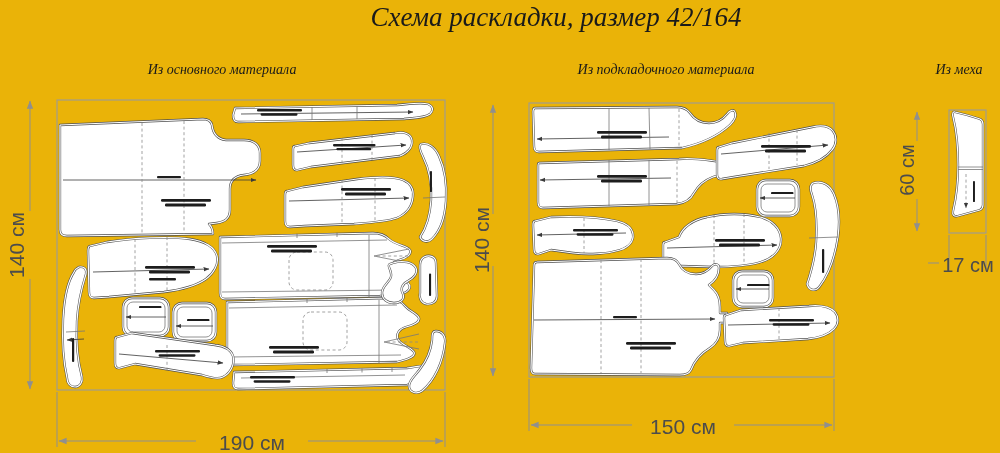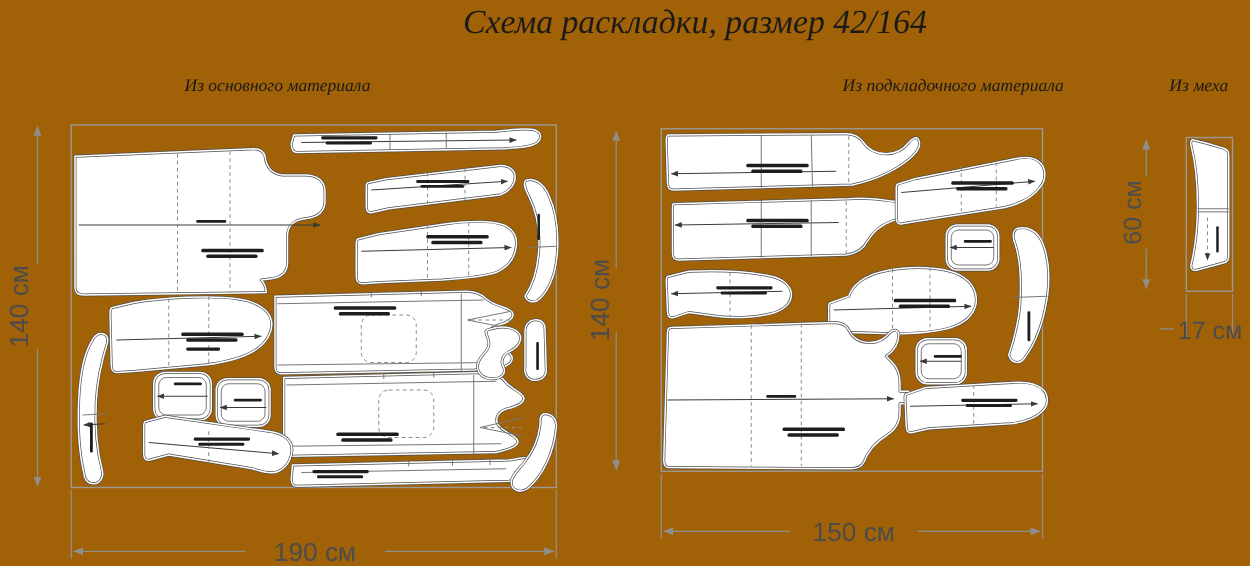--- a/index.html
+++ b/index.html
@@ -1,23 +1,23 @@
 <!DOCTYPE html>
 <html><head>
 <meta charset="utf-8">
 <style>
   html,body{margin:0;padding:0;background:#fff;}
-  #page{position:relative;width:1000px;height:453px;background:#a16207;overflow:hidden;
+  #page{position:relative;width:1000px;height:453px;background:#eab308;overflow:hidden;
         font-family:"Liberation Serif",serif;}
   .title{position:absolute;left:306px;top:2px;width:500px;text-align:center;
          font-style:italic;font-size:27px;color:#1a1a1a;white-space:nowrap;}
   .sec-header{position:absolute;font-style:italic;font-size:14px;color:#1a1a1a;
          text-align:center;white-space:nowrap;}
   #hdr-main{left:62px;top:62px;width:320px;}
-  #hdr-lining{left:531px;top:62px;width:320px;text-align:right;}
+  #hdr-lining{left:506px;top:62px;width:320px;}
   #hdr-fur{left:899px;top:62px;width:120px;}
   svg{position:absolute;display:block;}
   #svg-main{left:0;top:95px;}
   #svg-lining{left:470px;top:95px;}
   #svg-fur{left:895px;top:95px;}
   .frame{fill:none;stroke:#9a9a9a;stroke-width:1.1;}
   .p{fill:#fff;stroke:#4f4f4f;stroke-width:2.3;stroke-linejoin:round;}
   .pi{fill:none;stroke:#fff;stroke-width:1.2;stroke-linejoin:round;pointer-events:none;}
   .gl{stroke:#3a3a3a;stroke-width:0.8;fill:none;}
   .sl{stroke:#777;stroke-width:0.8;fill:none;}

